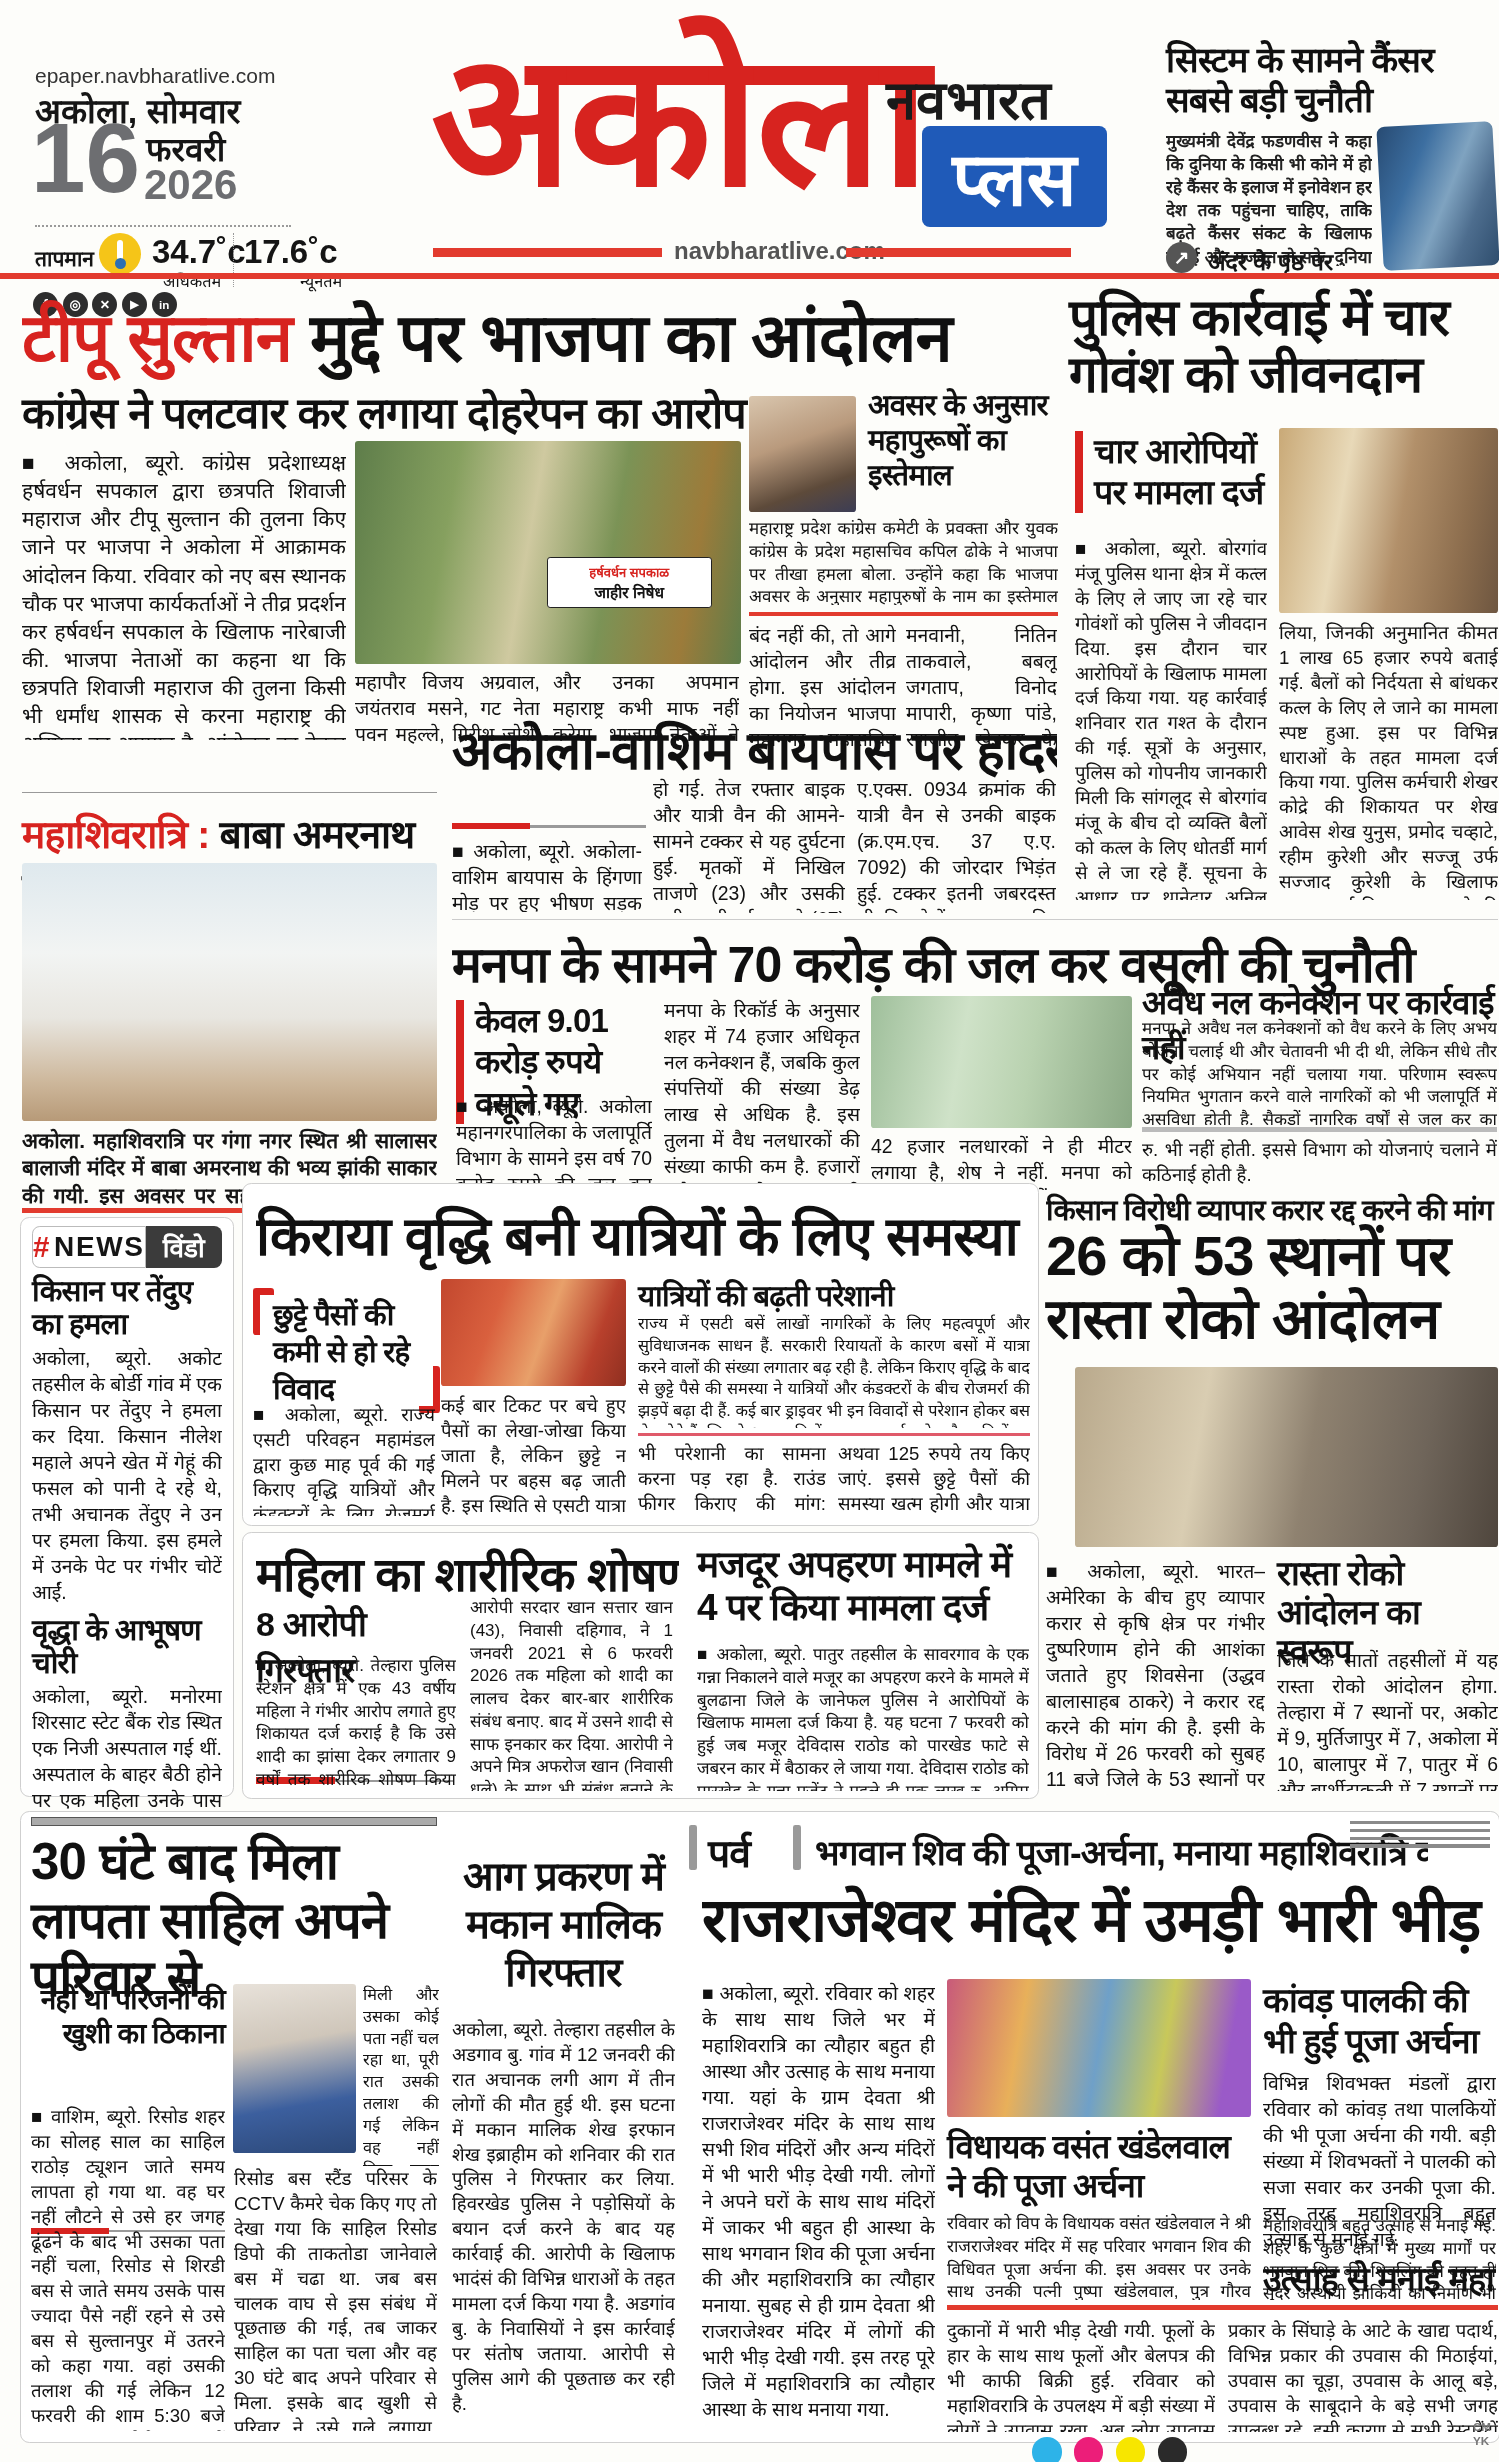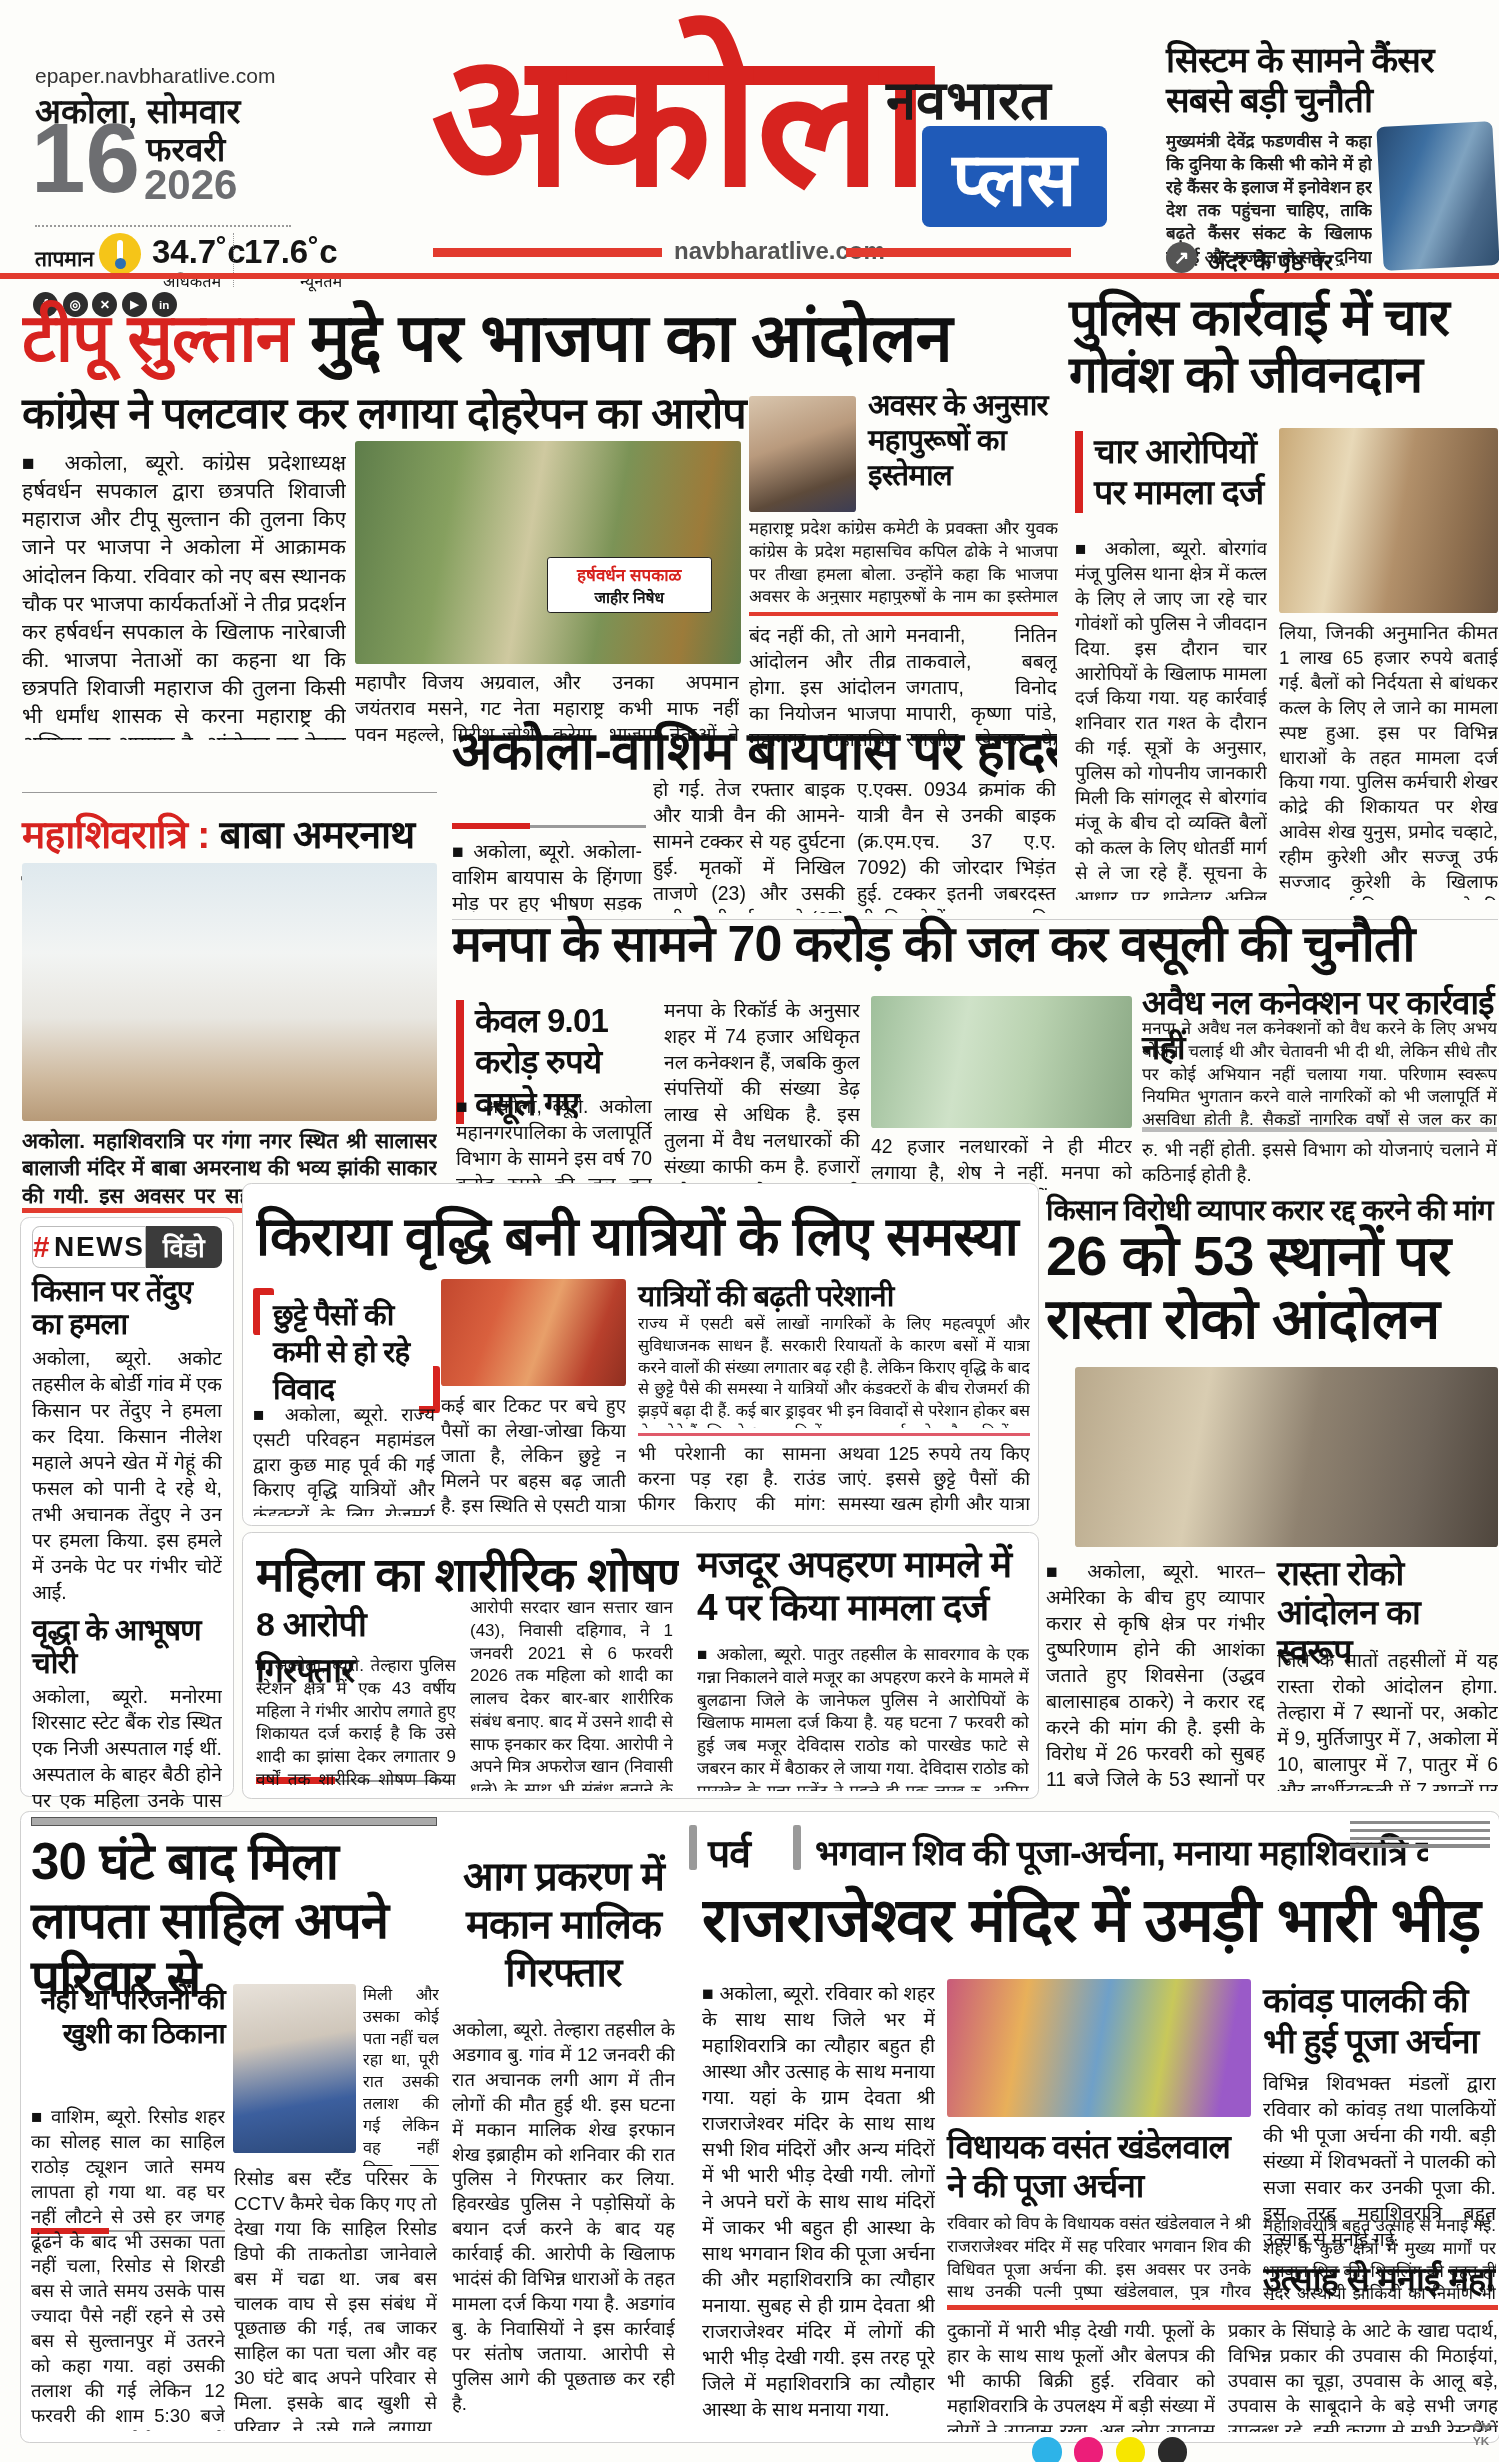--- a/index.html
+++ b/index.html
@@ -79,21 +79,21 @@
   <span class="abs circle-ic" style="left:1166px;top:242px;width:31px;height:31px;background:#555;font-size:18.6px;">↗</span>
   <div class="abs b" style="left:1208px;top:245px;font-size:23px;">अंदर के पृष्ठ पर</div>
 
   <div class="abs rule-red" style="left:0;top:273px;width:1499px;height:6.2px;"></div>
 
   <div class="abs hlq" style="left:22px;top:289px;width:1032px;font-size:67px;white-space:nowrap;overflow:hidden;"><span class="red">टीपू सुल्तान</span><span> मुद्दे पर भाजपा का आंदोलन</span></div>
   <div class="abs hlq" style="left:22px;top:382px;width:737px;font-size:43px;">कांग्रेस ने पलटवार कर लगाया दोहरेपन का आरोप</div>
   <div class="abs bd" style="left:22px;top:449px;width:324px;height:291px;font-size:21px;">■ अकोला, ब्यूरो. कांग्रेस प्रदेशाध्यक्ष हर्षवर्धन सपकाल द्वारा छत्रपति शिवाजी महाराज और टीपू सुल्तान की तुलना किए जाने पर भाजपा ने अकोला में आक्रामक आंदोलन किया. रविवार को नए बस स्थानक चौक पर भाजपा कार्यकर्ताओं ने तीव्र प्रदर्शन कर हर्षवर्धन सपकाल के खिलाफ नारेबाजी की. भाजपा नेताओं का कहना था कि छत्रपति शिवाजी महाराज की तुलना किसी भी धर्मांध शासक से करना महाराष्ट्र की अस्मिता का अपमान है. आंदोलन का नेतृत्व सांसद अनूप धोत्रे, विधायक रणधीर सावरकर, विधायक वसंत खंडेलवाल, महापौर शारदा खेडकर, पूर्व</div>
   <div class="abs ph ph-protest" style="left:355px;top:441px;width:386px;height:223px;">
     <div class="banner" style="left:192px;top:116px;width:147px;">
-      <div class="b red" style="font-size:17px;">हर्षवर्धन सपकाळ</div>
+      <div class="b red" style="font-size:13px;">हर्षवर्धन सपकाळ</div>
       <div class="b" style="font-size:15.5px;">जाहीर निषेध</div>
     </div>
   </div>
 
   <div class="abs ph ph-portrait" style="left:749px;top:396px;width:107px;height:116px;"></div>
   <div class="abs hlq" style="left:868px;top:388px;width:194px;font-size:29.5px;line-height:1.18;">अवसर के अनुसार महापुरूषों का इस्तेमाल</div>
   <div class="abs bd" style="left:749px;top:518px;width:309px;height:87px;font-size:17px;">महाराष्ट्र प्रदेश कांग्रेस कमेटी के प्रवक्ता और युवक कांग्रेस के प्रदेश महासचिव कपिल ढोके ने भाजपा पर तीखा हमला बोला. उन्होंने कहा कि भाजपा अवसर के अनुसार महापुरुषों के नाम का इस्तेमाल करती है और धार्मिक विवाद भड़काकर राजनीतिक लाभ लेने का प्रयास करती है. उन्होंने आरोप लगाया कि 2012 में कर्नाटक के तत्कालीन भाजपा मुख्यमंत्री ने टीपू सुल्तान पर पुस्तक प्रकाशित कर उन्हें 'मैसूर का शेर', देशप्रेमी और दूरदर्शी नेता बताया था. उस समय भाजपा नेताओं ने विरोध क्यों नहीं किया? कपिल ढोके ने आगे कहा कि अकोला मनपा की स्थायी समिति सभागृह को टीपू सुल्तान का नाम देने का प्रस्ताव भाजपा नेता विजय अग्रवाल ने रखा था, तब भाजपा ने विरोध नहीं किया. उन्होंने सवाल उठाया कि जब भाजपा को छत्रपति शिवाजी महाराज के सम्मान की इतनी चिंता है, तो श्रीपाद छिंदम और तत्कालीन राज्यपाल भगतसिंह कोश्यारी के विवादित वक्तव्यों पर भाजपा ने विरोध क्यों नहीं किया? कपिल ढोके ने आरोप लगाया कि भाजपा की यह भूमिका ढोंगी है और केवल राजनीतिक लाभ के लिए इतिहास का उपयोग किया जा रहा है.</div>
   <div class="abs rule-red" style="left:749px;top:612px;width:309px;height:3.9px;"></div>
 
   <div class="abs bd" style="left:355px;top:669px;width:185px;height:78px;font-size:19.4px;">महापौर विजय अग्रवाल, जयंतराव मसने, गट नेता पवन महल्ले, गिरीश जोशी ने किया. भाजपा नेताओं ने कहा कि छत्रपति शिवाजी महाराज जगत के आराध्य दैवत हैं</div>
@@ -113,21 +113,21 @@
   <div class="abs b j" style="left:22px;top:1127px;width:415px;font-size:21px;line-height:1.3;height:78px;overflow:hidden;">अकोला. महाशिवरात्रि पर गंगा नगर स्थित श्री सालासर बालाजी मंदिर में बाबा अमरनाथ की भव्य झांकी साकार की गयी. इस अवसर पर सहस्त्रधारा जलाभिषेक और महाआरती में बड़ी संख्या में श्रद्धालु उमड़ पड़े.</div>
   <div class="abs rule-red" style="left:22px;top:1208px;width:415px;height:4.7px;"></div>
 
   <div class="abs hlq" style="left:452px;top:712px;width:605px;font-size:53px;white-space:nowrap;overflow:hidden;">अकोला-वाशिम बायपास पर हादसा</div>
   <div class="abs rule-rg" style="left:452px;top:823px;width:194px;"></div>
   <div class="abs bd" style="left:452px;top:838px;width:190px;height:74px;font-size:19.4px;">■ अकोला, ब्यूरो. अकोला-वाशिम बायपास के हिंगणा मोड़ पर हुए भीषण सड़क हादसे में चोंडी (तह. पातुर) निवासी दादी और पोते की मौके पर ही मौत</div>
   <div class="abs bd" style="left:653px;top:776px;width:192px;height:137px;font-size:19.4px;">हो गई. तेज रफ्तार बाइक और यात्री वैन की आमने-सामने टक्कर से यह दुर्घटना हुई. मृतकों में निखिल ताजणे (23) और उसकी दादी लक्ष्मीबाई ताजणे (67) शामिल हैं. निखिल अपनी दादी को इलाज के लिए पातुर से अकोला ले जा रहे थे. हिंगणा मोड़ पर यू-टर्न ले रही एम.एच. 21</div>
   <div class="abs bd" style="left:857px;top:776px;width:199px;height:137px;font-size:19.4px;">ए.एक्स. 0934 क्रमांक की यात्री वैन से उनकी बाइक (क्र.एम.एच. 37 ए.ए. 7092) की जोरदार भिड़ंत हुई. टक्कर इतनी जबरदस्त थी कि दोनों सड़क पर गिर पड़े और गंभीर चोटों के चलते घटना स्थल पर ही उनकी मौत हो गई. स्थानीय नागरिकों ने तुरंत मदद की और पुलिस को सूचना दी.</div>
   <div class="abs" style="left:452px;top:919px;width:1046px;border-top:1.6px solid #ccc;"></div>
 
-  <div class="abs hlq" style="left:452px;top:908px;width:1046px;font-size:50px;white-space:nowrap;overflow:hidden;">मनपा के सामने 70 करोड़ की जल कर वसूली की चुनौती</div>
+  <div class="abs hlq" style="left:452px;top:929px;width:1046px;font-size:50px;white-space:nowrap;overflow:hidden;">मनपा के सामने 70 करोड़ की जल कर वसूली की चुनौती</div>
   <div class="abs hlq redbar" style="left:456px;top:1000px;width:186px;font-size:33px;line-height:1.25;">केवल 9.01 करोड़ रुपये वसूले गए</div>
   <div class="abs bd" style="left:456px;top:1093px;width:196px;height:97px;font-size:19.4px;">■ अकोला, ब्यूरो. अकोला महानगरपालिका के जलापूर्ति विभाग के सामने इस वर्ष 70 करोड़ रुपये की जल कर वसूली का बड़ा लक्ष्य है. लेकिन चालू आर्थिक वर्ष में अब तक केवल 9 करोड़ 1 लाख 85 हजार रुपये की वसूली हो पाई है.</div>
   <div class="abs bd" style="left:664px;top:997px;width:196px;height:192px;font-size:19.4px;">मनपा के रिकॉर्ड के अनुसार शहर में 74 हजार अधिकृत नल कनेक्शन हैं, जबकि कुल संपत्तियों की संख्या डेढ़ लाख से अधिक है. इस तुलना में वैध नलधारकों की संख्या काफी कम है. हजारों अवैध नल कनेक्शन अब भी सक्रिय हैं. जिन नलधारकों ने मीटर लगाया है उनसे प्रति माह 120 रु. वसूले जाते हैं, जबकि बिना मीटर वाले नलधारकों से 300 रु. प्रति माह जल कर लिया जाता है. वर्तमान में केवल</div>
   <div class="abs ph ph-gate" style="left:871px;top:996px;width:261px;height:132px;"></div>
   <div class="abs bd" style="left:871px;top:1133px;width:261px;height:57px;font-size:19.4px;">42 हजार नलधारकों ने ही मीटर लगाया है, शेष ने नहीं. मनपा को जलापूर्ति योजना चलाने में सालाना 15 से 17 करोड़ रु. खर्च करना पड़ता है, जबकि वसूली 10 करोड़</div>
   <div class="abs hlq" style="left:1142px;top:979px;width:355px;font-size:33px;">अवैध नल कनेक्शन पर कार्रवाई नहीं</div>
   <div class="abs bd" style="left:1142px;top:1018px;width:355px;height:107px;font-size:17px;">मनपा ने अवैध नल कनेक्शनों को वैध करने के लिए अभय योजना चलाई थी और चेतावनी भी दी थी, लेकिन सीधे तौर पर कोई अभियान नहीं चलाया गया. परिणाम स्वरूप नियमित भुगतान करने वाले नागरिकों को भी जलापूर्ति में असुविधा होती है. सैकड़ों नागरिक वर्षों से जल कर का भुगतान नहीं कर रहे हैं. इससे बकाया राशि हर साल बढ़ती जा रही है. करोड़ों रुपये का जल कर बकाया रहते हुए भी जलापूर्ति विभाग के अभियंता और कर्मचारी संपत्ति कर वसूली में व्यस्त हैं. नागरिकों का कहना है कि मनपा को अवैध नल कनेक्शनों पर कठोर कार्रवाई कर बकाया जल कर की वसूली सुनिश्चित करनी चाहिए.</div>
   <div class="abs rule-gray" style="left:1142px;top:1127px;width:355px;height:4.7px;"></div>
   <div class="abs bd" style="left:1142px;top:1138px;width:355px;height:53px;font-size:18.6px;">रु. भी नहीं होती. इससे विभाग को योजनाएं चलाने में कठिनाई होती है.</div>
 

